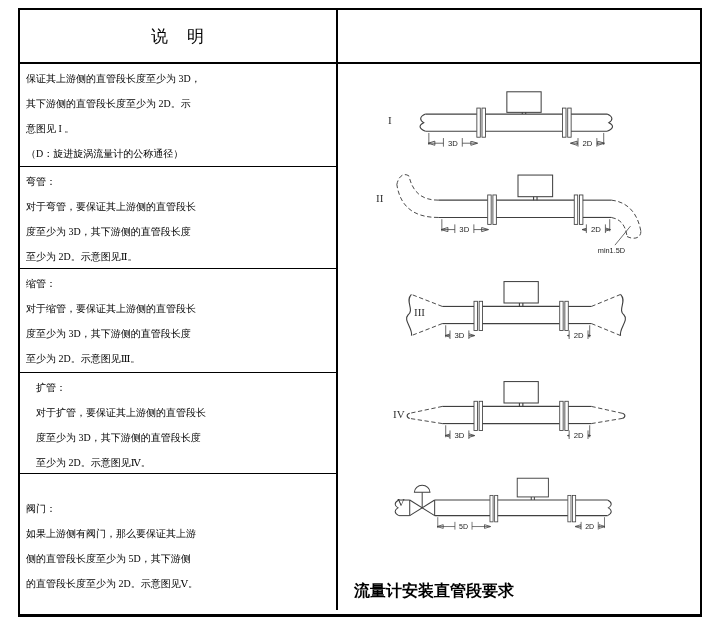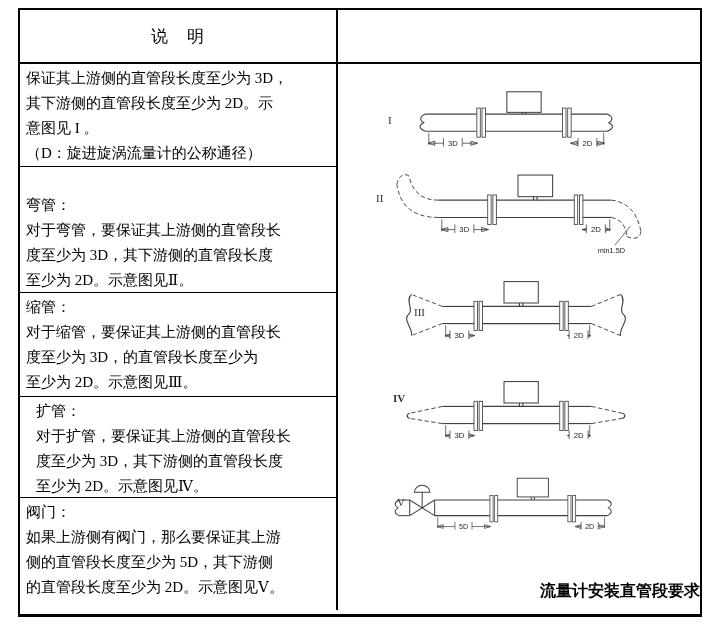--- a/index.html
+++ b/index.html
@@ -6,31 +6,31 @@
     font-family:"Liberation Serif","DejaVu Serif",serif;color:#000;}
   .table{position:absolute;left:18px;top:8px;width:680px;height:604px;
     border:2px solid #000;border-bottom-width:3px;background:#fff;box-sizing:content-box;}
   .thead{display:flex;height:52px;border-bottom:2px solid #000;}
   .th{display:flex;align-items:center;justify-content:center;font-size:17px;letter-spacing:1px;}
   .th-desc{width:318px;border-right:2px solid #000;box-sizing:border-box;}
   .th-illus{flex:1;}
   .tbody{display:flex;height:546px;}
   .desc-col{width:318px;border-right:2px solid #000;box-sizing:border-box;display:flex;flex-direction:column;}
   .drow{box-sizing:border-box;border-bottom:1.5px solid #000;padding:2px 6px 0 6px;overflow:hidden;}
-  .drow.last{border-bottom:none;flex:1;}
-  .r1{height:103px;} .r2{height:102px;margin-top:24px;} .r3{height:104px;} .r4{height:101px;padding-left:16px;}
-  .rt{font-size:15px;line-height:25px;white-space:pre-line;}
+  .drow.last{border-bottom:none;flex:1;margin-top:20px;}
+  .r1{height:103px;} .r2{height:102px;} .r3{height:104px;} .r4{height:101px;padding-left:16px;}
+  .rt{font-size:10px;line-height:25px;white-space:pre-line;}
   .illus-col{flex:1;position:relative;}
   .num{position:absolute;font-size:11px;color:#333;font-family:"Liberation Serif",serif;}
   .n1{left:50px;top:50px;} .n2{left:38px;top:128px;} .n3{left:76px;top:242px;}
-  .n4{left:55px;top:328px;font-weight:bold;} .n5{left:59px;top:432px;}
+  .n4{left:55px;top:344px;} .n5{left:59px;top:432px;}
   .dg{position:absolute;}
   .d1{left:60px;top:26px;} .d2{left:50px;top:105px;} .d3{left:58px;top:215px;}
   .d4{left:58px;top:315px;} .d5{left:48px;top:408px;}
-  .caption{position:absolute;left:4px;right:0;top:517px;text-align:right;
+  .caption{position:absolute;left:16px;right:0;top:517px;text-align:left;
     font-family:"Liberation Sans","DejaVu Sans",sans-serif;font-weight:bold;font-size:16px;}
   svg line,svg path{stroke:#404040;fill:none;}
   svg .pl{stroke-width:1.3;}
   svg .fl{fill:#ffffff;stroke:#404040;stroke-width:1;}
   svg .bx{fill:#ffffff;stroke:#404040;stroke-width:1.2;}
   svg .dl{stroke-width:0.9;}
   svg .dsh{stroke-dasharray:5,3;stroke-width:1.1;}
   svg .wbg{fill:#ffffff;stroke:none;}
   svg text{fill:#222;stroke:none;font-family:"Liberation Sans","DejaVu Sans",sans-serif;font-size:9px;text-anchor:middle;}
   svg text.sm{font-size:8.5px;}
@@ -63,21 +63,21 @@
         </div>
       <div class="drow r2">
           <div class="rt">弯管：
 对于弯管，要保证其上游侧的直管段长
 度至少为 3D，其下游侧的直管段长度
 至少为 2D。示意图见Ⅱ。</div>
         </div>
       <div class="drow r3">
           <div class="rt">缩管：
 对于缩管，要保证其上游侧的直管段长
-度至少为 3D，的直管段长度至少为
+度至少为 3D，其下游侧的直管段长度
 至少为 2D。示意图见Ⅲ。</div>
         </div>
       <div class="drow r4">
           <div class="rt">扩管：
 对于扩管，要保证其上游侧的直管段长
 度至少为 3D，其下游侧的直管段长度
 至少为 2D。示意图见Ⅳ。</div>
         </div>
       <div class="drow last">
           <div class="rt">阀门：

